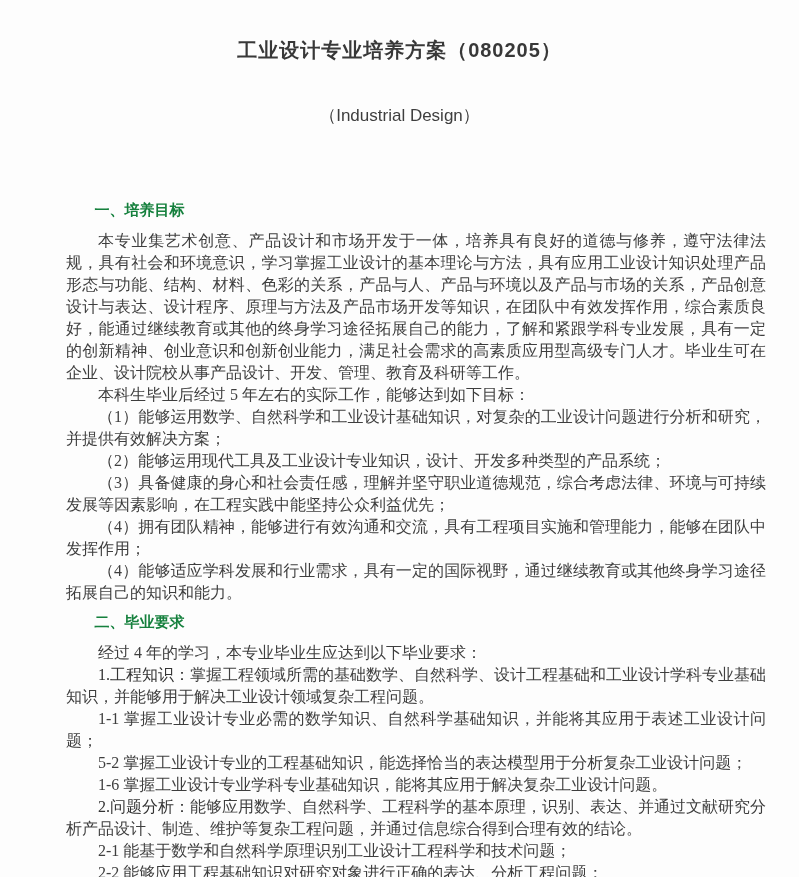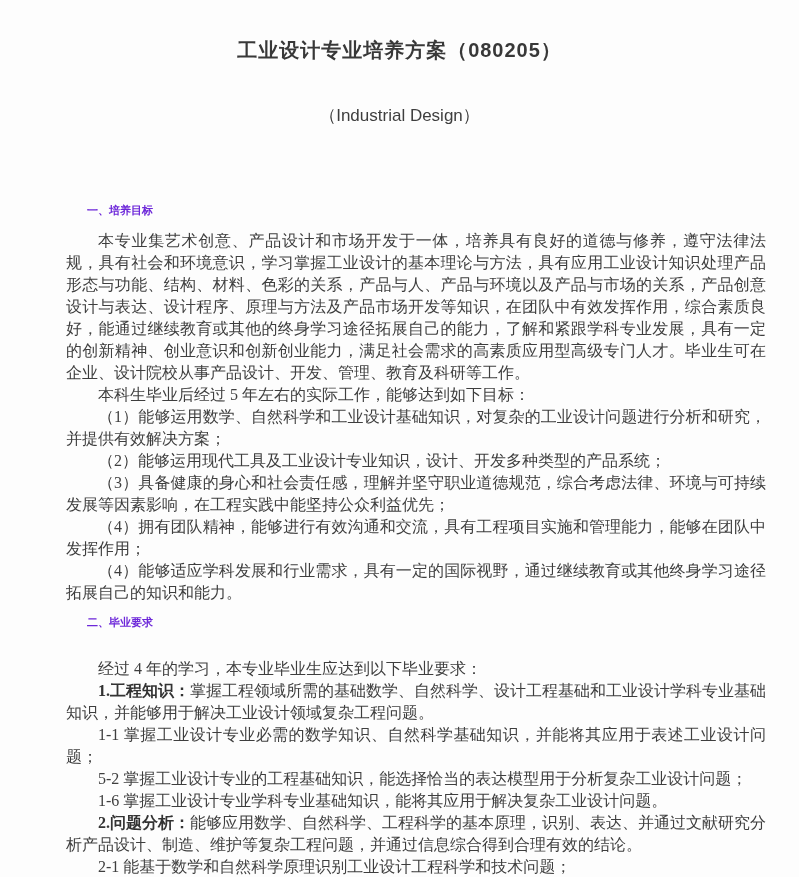--- a/index.html
+++ b/index.html
@@ -37,44 +37,44 @@
     line-height: 24px;
     color: #3e3e3e;
   }
   .content {
     width: 700px;
     margin-left: 66px;
   }
   .section-heading {
     font-family: "Liberation Sans", "DejaVu Sans", sans-serif;
     font-weight: bold;
-    font-size: 11px;
+    font-size: 15px;
     line-height: 24px;
-    color: #6d28d9;
+    color: #15803d;
     text-indent: 1.9em;
     margin: 0;
   }
   .section-heading.first {
     margin-top: 70px;
     margin-bottom: 8px;
   }
   .section-heading.second {
     margin-top: 6px;
-    margin-bottom: 24px;
+    margin-bottom: 8px;
   }
   .para {
     margin: 0;
     font-size: 16px;
     line-height: 22px;
     text-align: justify;
     text-indent: 2em;
     color: #3e3e3e;
   }
   .para b.lead {
-    font-weight: bold;
+    font-weight: normal;
     color: #333333;
     margin-top: 21px;
   }
 </style>
 </head>
 <body>
 
 <div class="page">
 
   <h1 class="doc-title">工业设计专业培养方案（080205）</h1>

